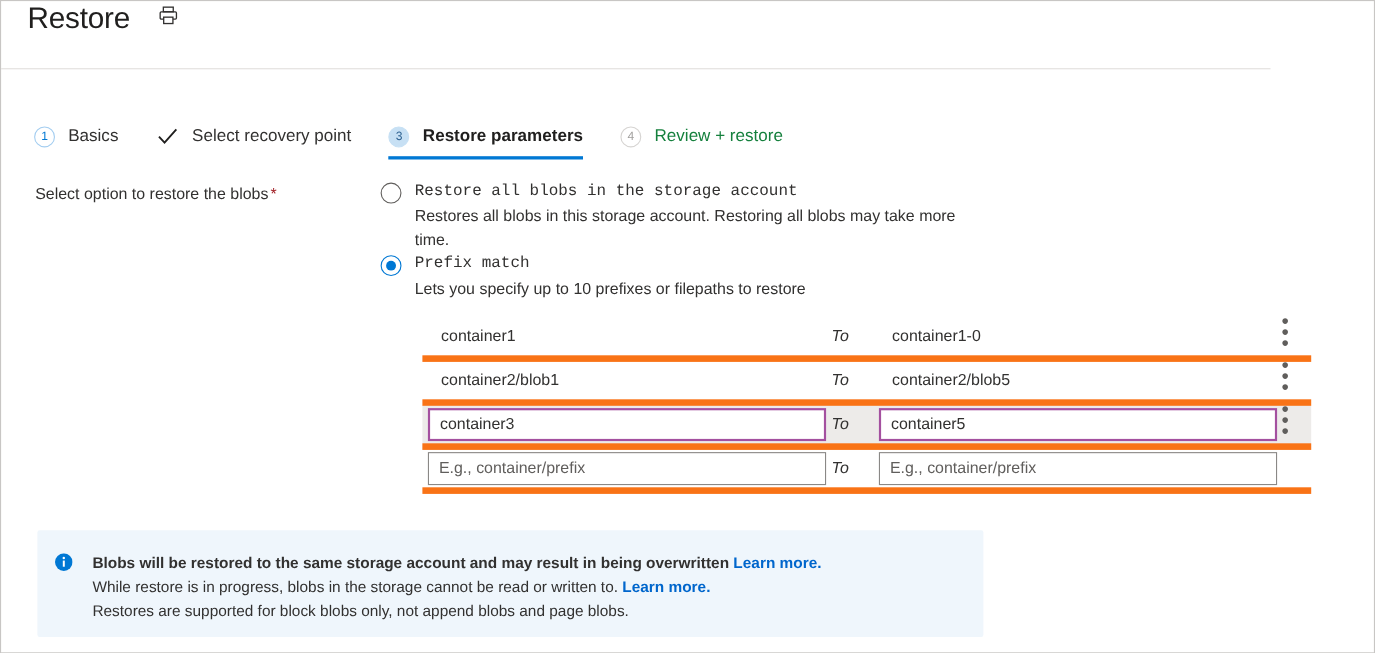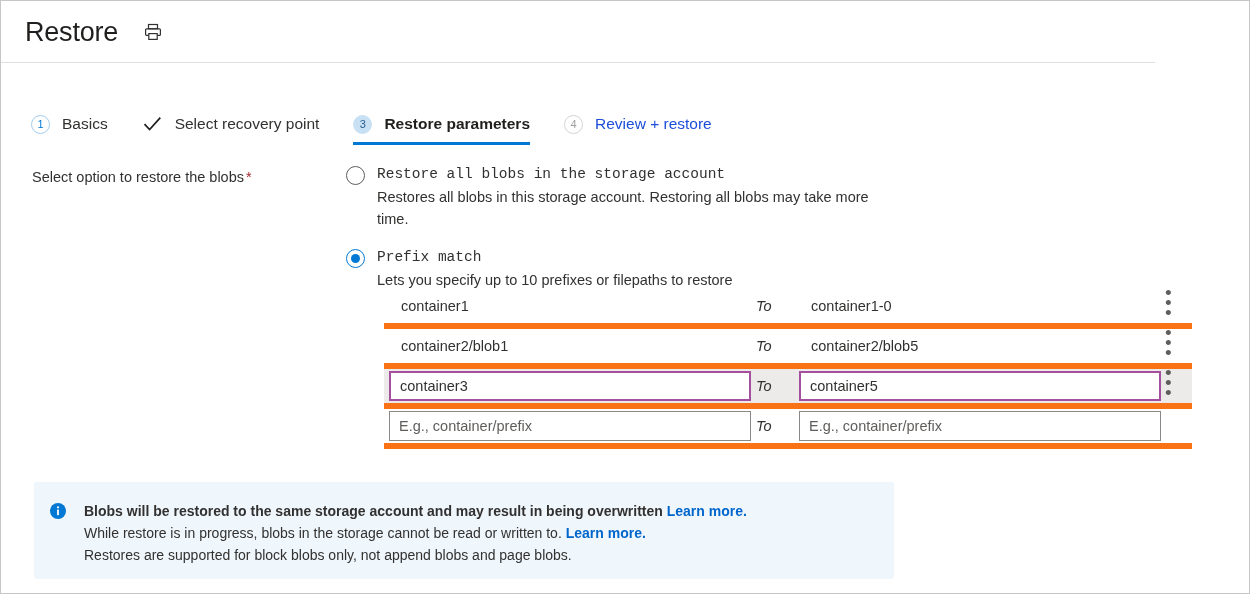--- a/index.html
+++ b/index.html
@@ -15,21 +15,21 @@
     position:relative;
     width:1250px; height:594px;
     border:1px solid #c8c6c4;
     background:#ffffff;
   }
 
   
   .header {
     position:absolute; left:0; top:0; width:1154px; height:62px;
     border-bottom:1px solid #e1dfdd;
-    display:flex; align-items:center;
+    display:flex; 
   }
   .page-title {
     margin-left:24px;
     font-size:27px;
     font-weight:400;
     color:#201f1e;
     letter-spacing:-0.2px;
     line-height:30px;
   }
   .print-btn {
@@ -62,21 +62,21 @@
   .badge.pending { border:1px solid #a3cdf0; color:#0078d4; background:#fff; }
   .badge.current { background:#c7e0f4; color:#2b5f8f; border:1px solid #c7e0f4; }
   .badge.disabled { border:1px solid #d6d4d2; color:#a19f9d; background:#fff; }
   .step .check {
     width:21px; height:19px; margin-right:12px;
     display:flex; align-items:center; justify-content:center;
     flex:0 0 auto;
   }
   .step .label { font-size:15.5px; color:#323130; white-space:nowrap; }
   .step.current .label { font-weight:bold; color:#201f1e; }
-  .step.disabled .label { color:#1d4ed8;text-align:center; }
+  .step.disabled .label { color:#15803d;text-align:center; }
   .step .underline {
     position:absolute; left:0; right:0; bottom:0;
     height:3px; background:#0078d4;
   }
 
   
   .field-label {
     position:absolute; left:31px; top:168px;
     font-size:14.5px; color:#323130; white-space:nowrap;
   }
@@ -95,21 +95,21 @@
   .radio.on  { border:1.6px solid #0078d4; }
   .radio.on .dot { width:9px; height:9px; border-radius:50%; background:#0078d4; }
 
   .radio-text { padding-top:0px; }
   .radio-title { font-size:14.5px; color:#323130; line-height:20px;font-family:Liberation Mono, monospace; }
   .radio-desc {
     font-size:14.5px; color:#323130; line-height:22px;
     max-width:510px; margin-top:2px;
   }
 
-  .option-block2 { margin-top:17px; }
+  .option-block2 { }
 
   
   .prefix-table {
     position:absolute; left:383px; top:288px; width:808px;
   }
   .prow {
     display:flex; align-items:center;
     height:40px;
     border-bottom:6px solid #f97316;
     position:relative;

